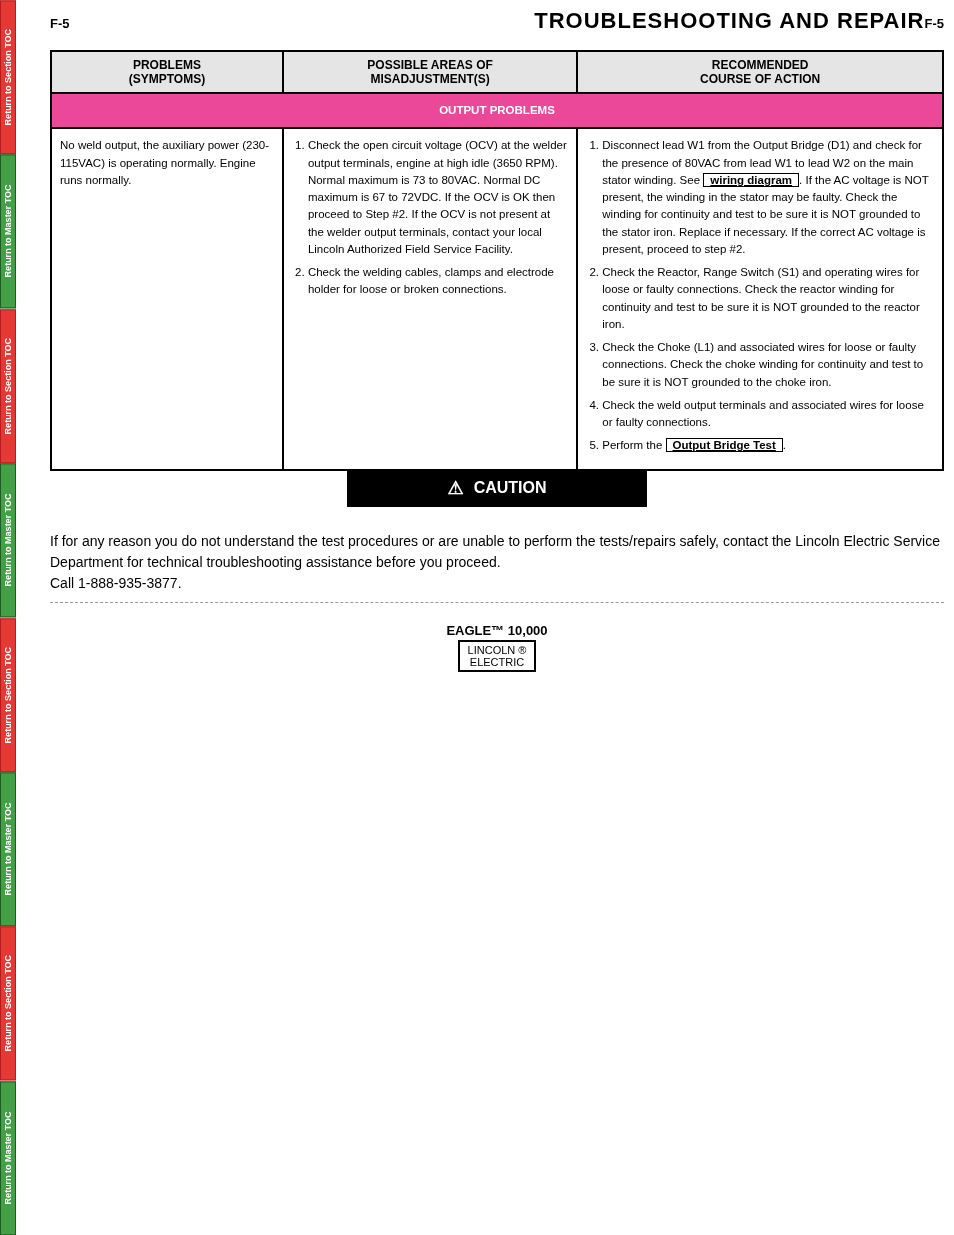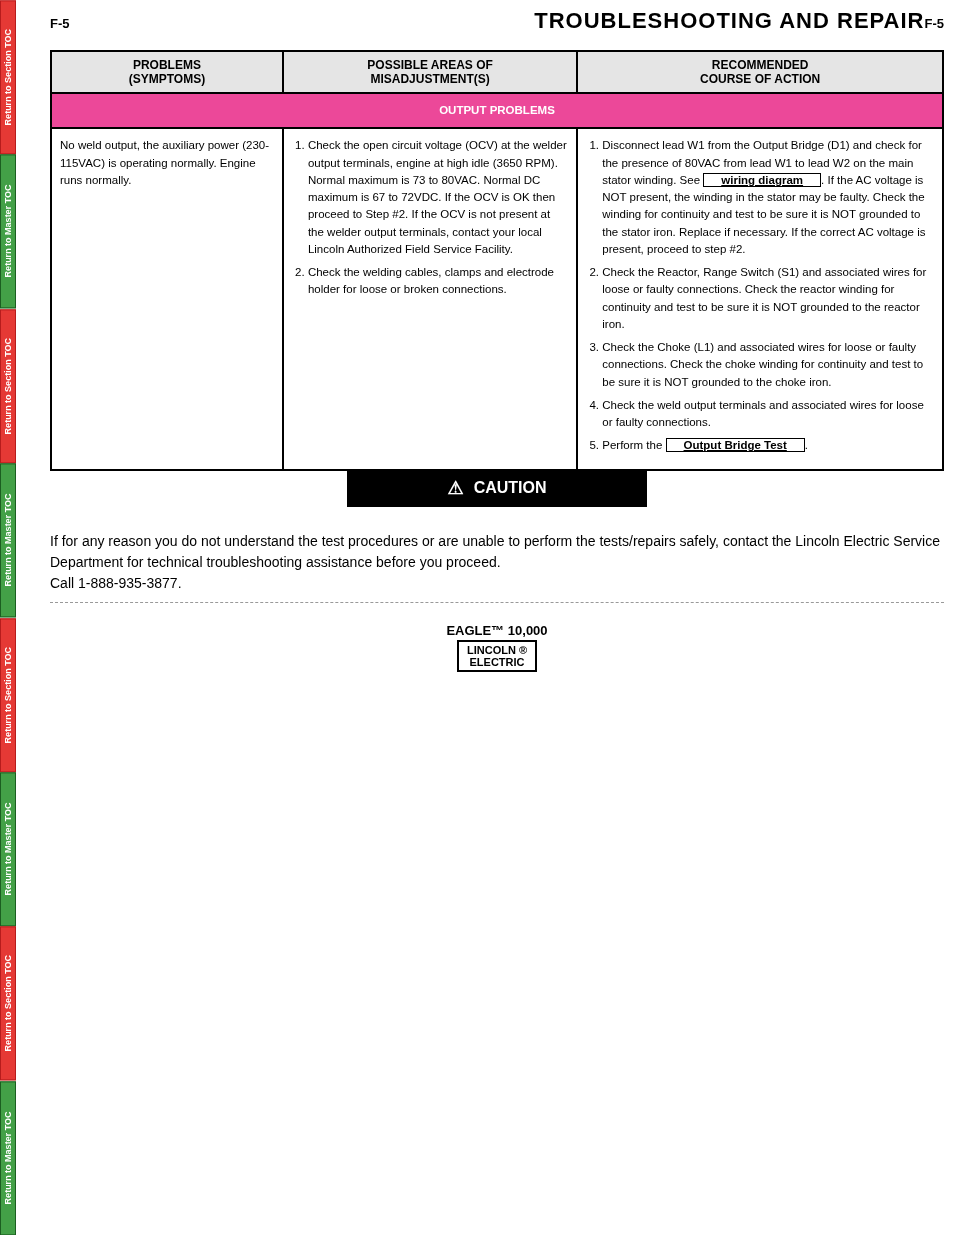--- a/index.html
+++ b/index.html
@@ -118,21 +118,21 @@
 
     .col-problems { width: 26%; }
     .col-misadj { width: 33%; }
     .col-action { width: 41%; }
 
     
     .link-underline {
       text-decoration: underline;
       font-weight: bold;
       border: 1px solid #000;
-      padding: 0 17px;
+      padding: 0 6px;
       margin-top: 32px;
     }
 
     
     .caution-wrapper {
       display: flex;
       justify-content: center;
       margin-top: -2px;
     }
 
@@ -163,21 +163,21 @@
       text-align: center;
       margin-top: 20px;
       font-size: 12px;
     }
 
     .brand-box {
       border: 2px solid #000;
       display: inline-block;
       padding: 2px 8px;
       font-size: 11px;
-      font-weight: bold;
+      font-weight: normal;
       margin-top: 2px;
     }
 
     .brand-name {
       font-size: 13px;
       font-weight: bold;
     }
 
     ol {
       padding-left: 16px;
@@ -236,21 +236,21 @@
               <span>Check the welding cables, clamps and electrode holder for loose or broken connections.</span>
             </li>
           </ol>
         </td>
         <td class="col-action">
           <ol>
             <li>
               Disconnect lead W1 from the Output Bridge (D1) and check for the presence of 80VAC from lead W1 to lead W2 on the main stator winding.  See <span class="link-underline">wiring diagram</span>.  If the AC voltage is NOT present, the winding in the stator may be faulty.  Check the winding for continuity and test to be sure it is NOT grounded to the stator iron.  Replace if necessary.  If the correct AC voltage is present, proceed to step #2.
             </li>
             <li>
-              <span>Check the Reactor, Range Switch (S1) and associated wires for loose or faulty connections.  Check the reactor winding for continuity and test to be sure it is NOT grounded to the reactor iron.</span>
+              <span>Check the Reactor, Range Switch (S1) and operating wires for loose or faulty connections.  Check the reactor winding for continuity and test to be sure it is NOT grounded to the reactor iron.</span>
             </li>
             <li>
               <span>Check the Choke (L1) and associated wires for loose or faulty connections.  Check the choke winding for continuity and test to be sure it is NOT grounded to the choke iron.</span>
             </li>
             <li>
               <span>Check the weld output terminals and associated wires for loose or faulty connections.</span>
             </li>
             <li>
               Perform the <span class="link-underline">Output Bridge Test</span>.
             </li>

